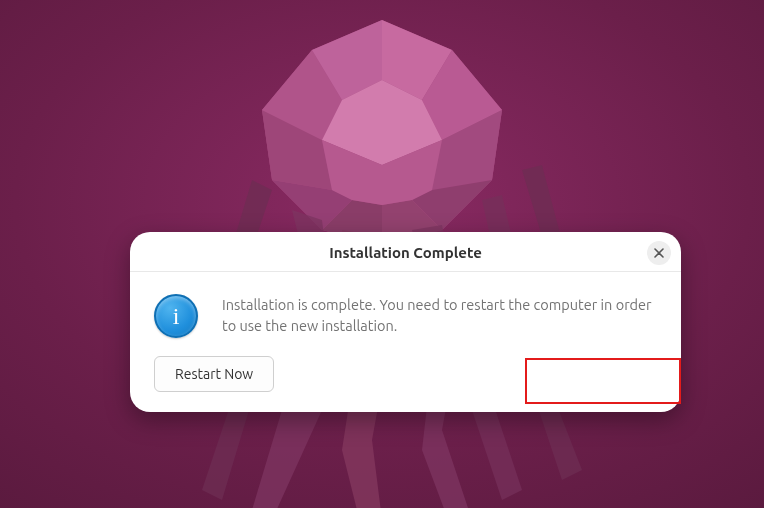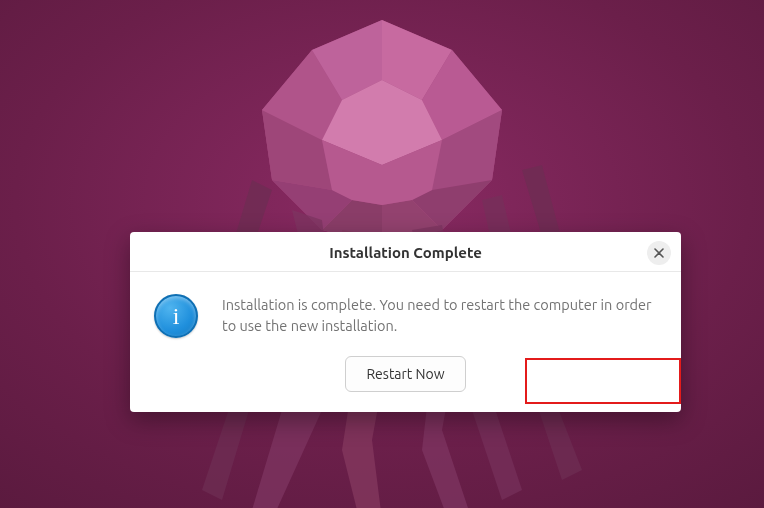--- a/index.html
+++ b/index.html
@@ -16,21 +16,21 @@
       inset: 0;
       z-index: 0;
     }
     .wallpaper svg { width: 100%; height: 100%; display: block; }
     .dialog {
       position: absolute;
       left: 130px;
       top: 232px;
       width: 551px;
       background: #fff;
-      border-radius: 4px;
+      border-radius: 20px;
       box-shadow: 0 8px 24px rgba(0,0,0,0.35);
       z-index: 10;
     }
     .dialog-header {
       position: relative;
       text-align: center;
       padding: 12px 44px 10px 44px;
       border-bottom: 1px solid #e8e8e8;
     }
     .dialog-title {
@@ -80,21 +80,21 @@
     }
     .message-col { flex: 1; }
     .message-text {
       font-size: 14.5px;
       color: #737373;
       line-height: 1.45;
     }
     .dialog-actions {
       padding: 0 24px 20px 24px;
       display: flex;
-      justify-content: center;
+      justify-content: flex-start;
     }
     .btn {
       background: #fdfdfd;
       border: 1px solid #cfcfcf;
       border-radius: 6px;
       padding: 9px 20px;
       font-size: 14px;
       color: #333;
       cursor: pointer;
       font-family: inherit;

